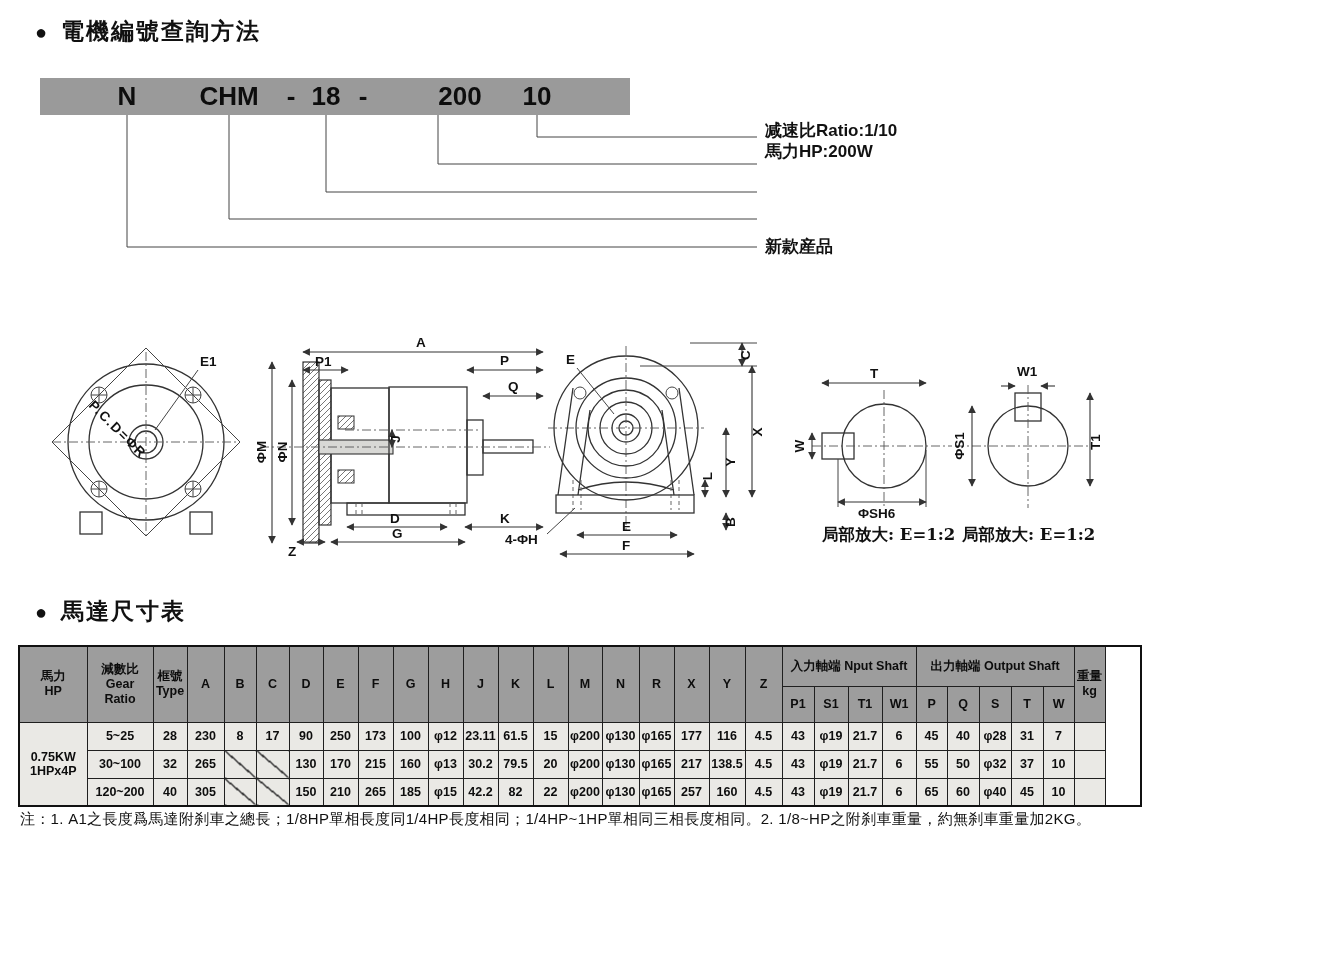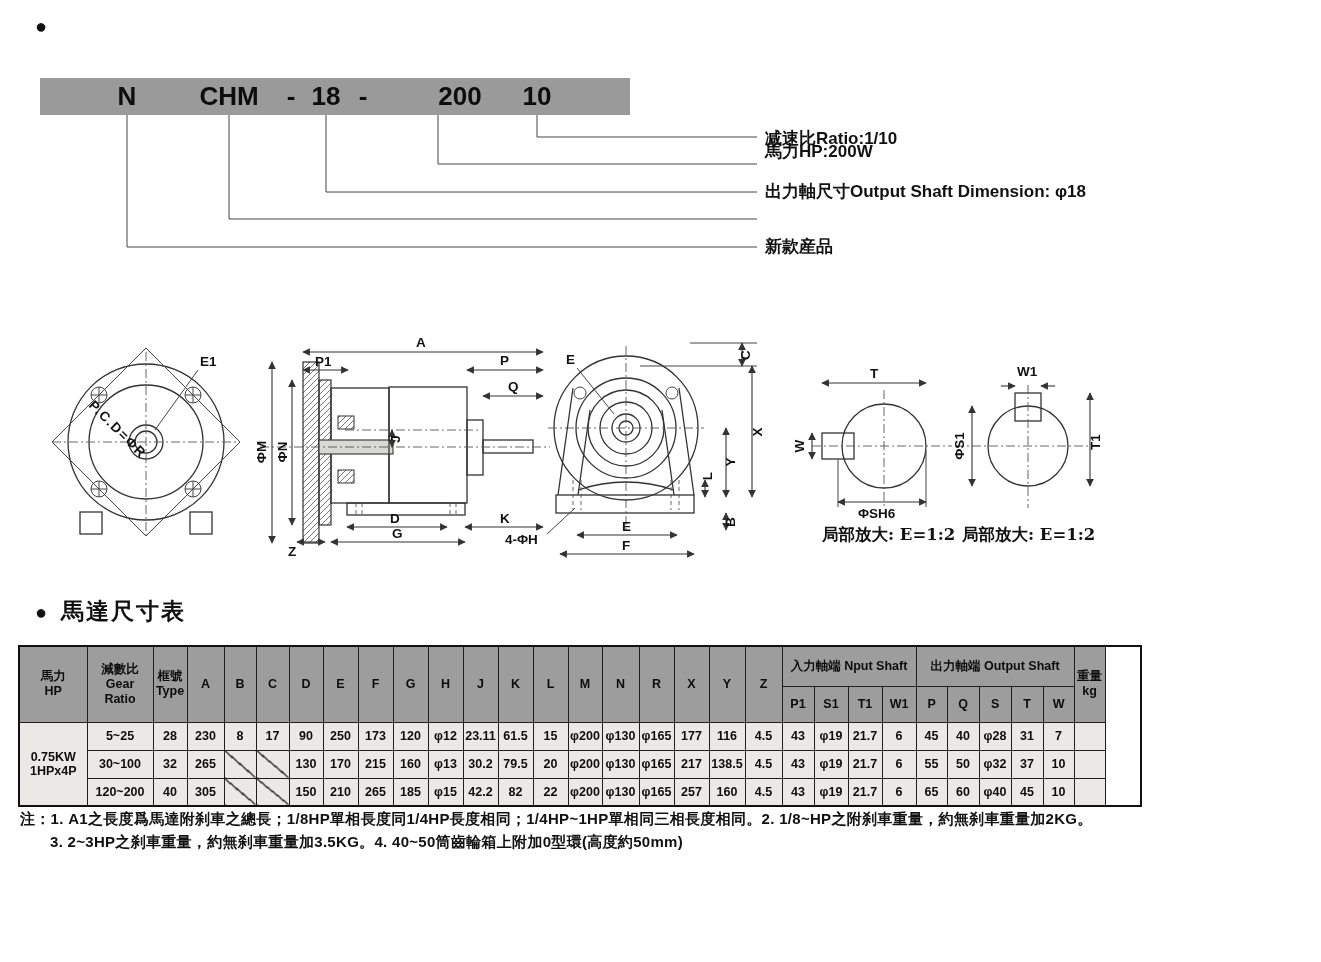--- a/index.html
+++ b/index.html
@@ -27,48 +27,48 @@
   svg .cl{stroke:#555;stroke-width:0.9;stroke-dasharray:9 3 2 3;fill:none;}
   svg .bd{stroke:#555;stroke-width:0.9;stroke-dasharray:4 3;fill:none;}
   #dim-table{position:absolute;left:18px;top:645px;width:1087px;border-collapse:collapse;table-layout:fixed;border:2px solid #111;}
   #dim-table th{background:var(--th-bg);border:1px solid var(--line);font-size:12.5px;font-weight:700;
     white-space:pre-line;line-height:1.2;padding:0;text-align:center;color:#0d0d0d;}
   #dim-table thead tr:first-child th{height:40px;}
   #dim-table thead tr:last-child th{height:36px;}
   #dim-table td{background:var(--row-bg);border:1px solid var(--line);text-align:center;vertical-align:middle;
     font-size:12.5px;font-weight:600;height:28px;padding:0;white-space:pre-line;color:#0d0d0d;}
   #dim-table td.diag{background-image:linear-gradient(to top right,transparent calc(50% - 0.8px),#333 calc(50% - 0.8px),#333 calc(50% + 0.8px),transparent calc(50% + 0.8px));}
-  .note{position:absolute;font-size:15px;font-weight:700;white-space:nowrap;letter-spacing:0.3px;}
+  .note{position:absolute;font-size:15px;font-weight:400;white-space:nowrap;letter-spacing:0.3px;}
 </style>
 </head>
 <body>
 
 <div class="page">
 
   <div class="sec-title" style="left:35px;top:16px;">
     <span class="bullet">●</span>
+    <span>電機編號查詢方法</span>
   </div>
 
   <div class="code-bar">
     <span style="left:87px">N</span>
     <span style="left:189px">CHM</span>
     <span style="left:251px">-</span>
     <span style="left:286px">18</span>
     <span style="left:323px">-</span>
     <span style="left:420px">200</span>
     <span style="left:497px">10</span>
   </div>
 
   <svg width="1321" height="280" style="position:absolute;left:0;top:0;">
     <path class="thin" d="M537,115 V137 H757 M438,115 V164 H757 M326,115 V192 H757 M229,115 V219 H757 M127,115 V247 H757"></path>
   </svg>
 
-  <div class="callout" style="top:128px">减速比Ratio:1/10</div>
+  <div class="callout" style="top:120px">减速比Ratio:1/10</div>
   <div class="callout" style="top:141px">馬力HP:200W</div>
-  <div class="callout" style="top:181px">出力軸尺寸Output Shaft Dimension: φ18</div>
   <div class="callout" style="top:236px">新款産品</div>
 
   <svg width="1321" height="280" viewBox="0 0 1321 280" style="position:absolute;left:0;top:330px;">
     <defs>
       <marker id="ar" viewBox="0 0 10 10" refX="9" refY="5" markerWidth="7" markerHeight="7" orient="auto-start-reverse">
         <path d="M0,0 L10,5 L0,10 z" fill="#333"></path>
       </marker>
       <pattern id="h1" patternUnits="userSpaceOnUse" width="6" height="6">
         <path d="M0,6 L6,0" stroke="#777" stroke-width="1"></path>
       </pattern>
@@ -305,21 +305,21 @@
           <td rowspan="3">0.75KW
 1HPx4P</td>
           <td>5~25</td>
           <td>28</td>
           <td>230</td>
           <td>8</td>
           <td>17</td>
           <td>90</td>
           <td>250</td>
           <td>173</td>
-          <td>120</td>
+          <td>100</td>
           <td>φ12</td>
           <td>23.11</td>
           <td>61.5</td>
           <td>15</td>
           <td>φ200</td>
           <td>φ130</td>
           <td>φ165</td>
           <td>177</td>
           <td>116</td>
           <td>4.5</td>
@@ -393,15 +393,14 @@
           <td>60</td>
           <td>φ40</td>
           <td>45</td>
           <td>10</td>
           <td></td>
         </tr>
       </tbody>
   </table>
 
   <div class="note" style="left:20px;top:810px;">注：1. A1之長度爲馬達附刹車之總長；1/8HP單相長度同1/4HP長度相同；1/4HP~1HP單相同三相長度相同。2. 1/8~HP之附刹車重量，約無刹車重量加2KG。</div>
-  <div class="note" style="left:50px;top:833px;">3. 2~3HP之刹車重量，約無刹車重量加3.5KG。4. 40~50筒齒輪箱上附加0型環(高度約50mm)</div>
 
 </div>
 
 </body></html>

